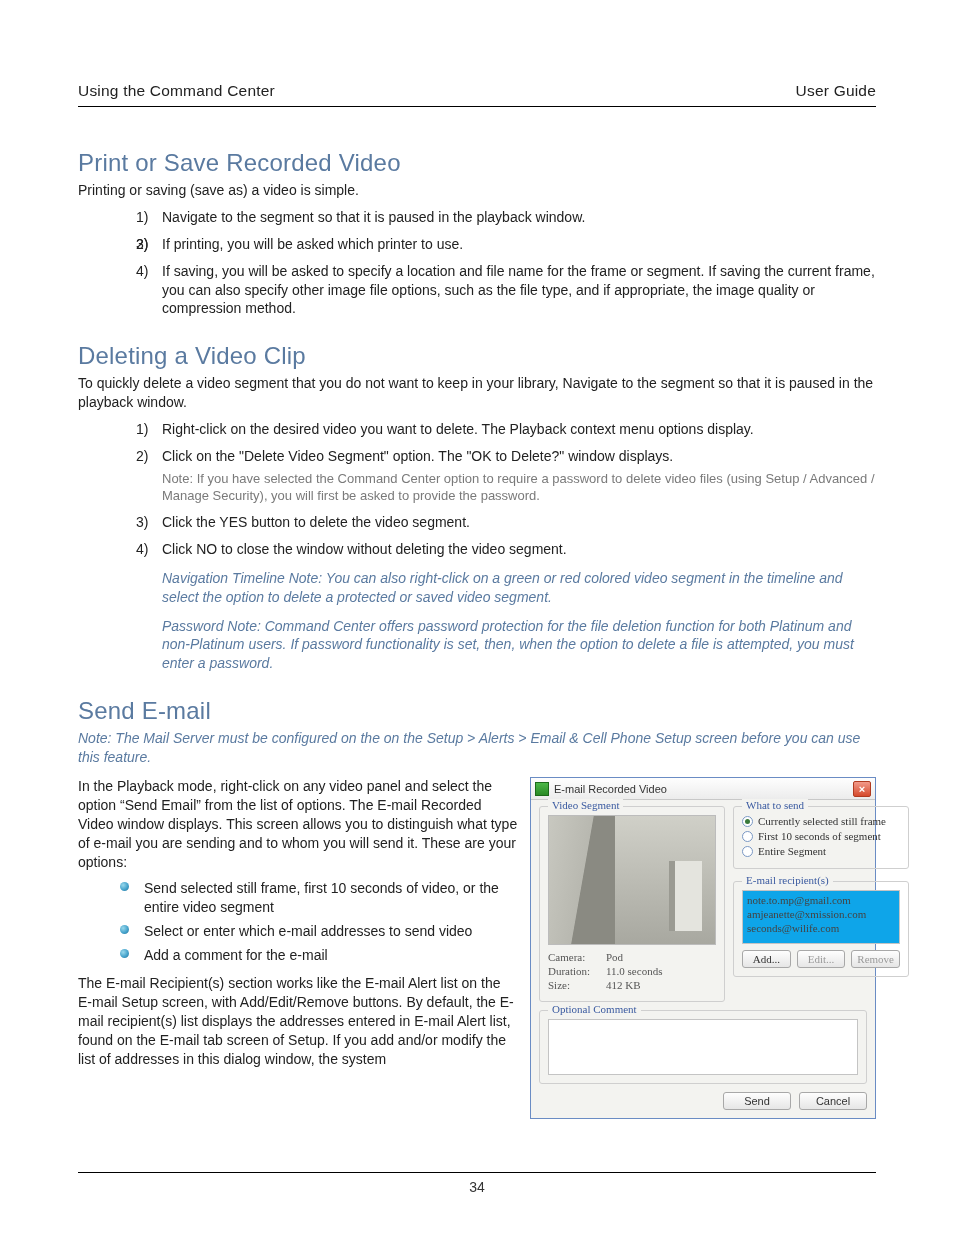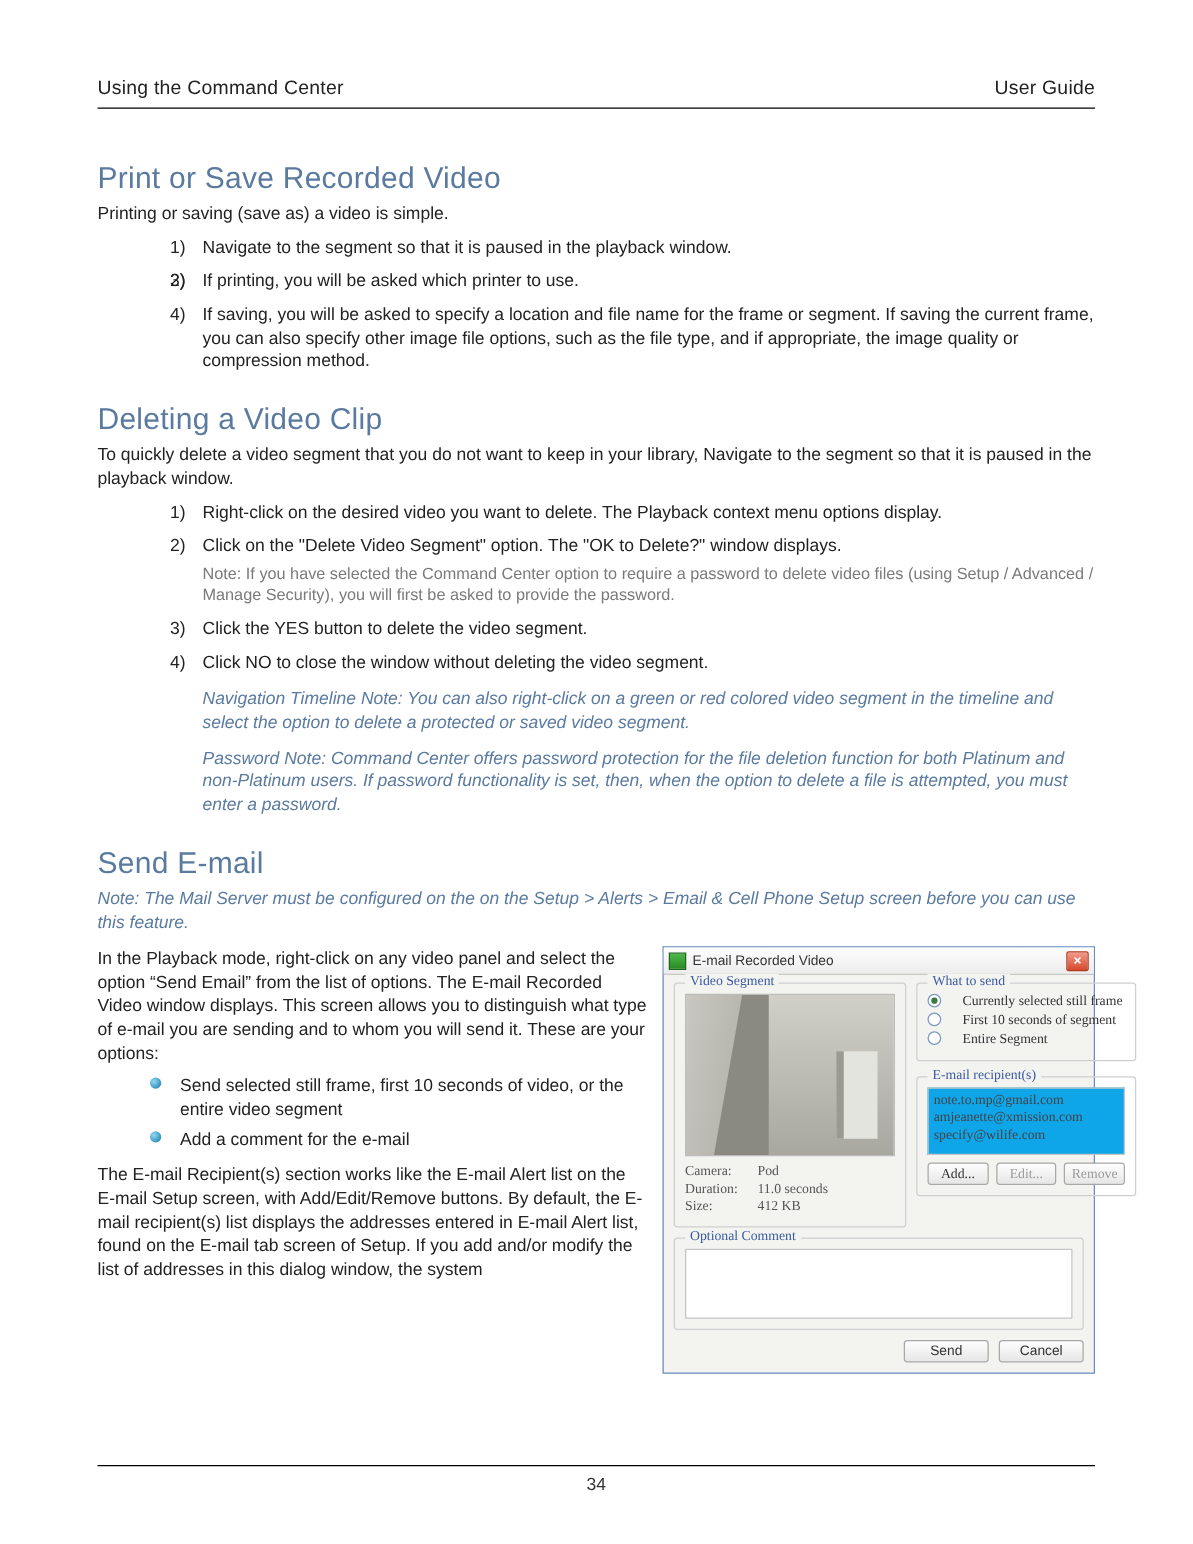--- a/index.html
+++ b/index.html
@@ -5,21 +5,21 @@
   * { margin: 0; padding: 0; box-sizing: border-box; }
   body {
     width: 954px;
     height: 1235px;
     background: #fff;
     font-family: Arial, Helvetica, sans-serif;
     color: #222;
     position: relative;
   }
   .page {
-    padding: 62px 78px 0 78px;
+    padding: 82px 78px 0 78px;
   }
   .header-row {
     display: flex;
     justify-content: space-between;
     font-size: 15.5px;
     font-family: "Trebuchet MS", Arial, sans-serif;
     letter-spacing: 0.2px;
     padding-bottom: 6px;
     border-bottom: 1.5px solid #000;
   }
@@ -160,21 +160,21 @@
     content:""; position:absolute; left:0;top:0;width:40%;height:100%;
     background:linear-gradient(100deg,#c8c8c0 0%, #b8b8b0 50%, #8a8a82 51%, #8a8a82 100%);
   }
   .thumb::after{
     content:""; position:absolute; right:8%; top:35%; width:16%; height:55%;
     background:#e4e4de; border-left:6px solid #9a9a92;
   }
   .meta { margin-top: 6px; font-size: 11px; color: #555; }
   .meta .row { display:flex; margin-bottom:2px;}
   .meta .lab { width: 58px; }
-  .radio-row { display:flex; gap:17px; margin-bottom:3px; color:#333;}
+  .radio-row { display:flex; align-items:center; gap:5px; margin-bottom:3px; color:#333;}
   .radio {
     width:11px;height:11px;border:1px solid #7a98c4;border-radius:50%;
     display:inline-flex;align-items:center;justify-content:center;background:#fff;
   }
   .radio.sel::after{content:"";width:5px;height:5px;border-radius:50%;background:#3a7a3a;}
   .recip-box {
     border:1px solid #c4c4c4;background:#0ea5e9;height:54px;padding:3px 4px;color:#444;
     line-height:1.25;
   }
   .btn-row{display:flex;gap:6px;margin-top:6px;justify-content:flex-start;align-items:center;}
@@ -240,20 +240,21 @@
   <div class="sec-gap"></div>
 
   <h2>Send E-mail</h2>
   <div class="note-italic">Note:  The Mail Server must be configured on the on the Setup &gt; Alerts &gt;  Email &amp; Cell Phone Setup screen before you can use this feature.</div>
 
   <div class="email-block">
     <div class="email-left">
       <div class="para" style="margin-bottom:4px">In the Playback mode, right-click on any video panel and select the option “Send Email” from the list of options.   The E-mail Recorded Video window displays.  This screen allows you to distinguish what type of e-mail you are sending and to whom you will send it.  These are your options:</div>
       <ul class="bullets">
         <li><span class="dot"></span><span>Send selected still frame, first 10 seconds of video, or the entire video segment</span></li>
+        <li><span class="dot"></span><span>Select or enter which e-mail addresses to send video</span></li>
         <li><span class="dot"></span><span>Add a comment for the e-mail</span></li>
       </ul>
       <div class="para">The E-mail Recipient(s) section works like the E-mail Alert list on the E-mail Setup screen, with Add/Edit/Remove buttons.  By default, the E-mail recipient(s) list displays the addresses entered in E-mail Alert list, found on the E-mail tab screen of Setup.  If you add and/or modify the list of addresses in this dialog window, the system</div>
     </div>
 
     <div class="dialog">
       <div class="titlebar">
         <span class="ticon"></span>
         <span class="ttext">E-mail Recorded Video</span>
         <span class="close">×</span>
@@ -292,21 +293,21 @@
               <div class="radio-row">
                   <span class="radio"></span>
                   <span>Entire Segment</span>
                 </div>
             </div>
             <div class="fieldset">
               <span class="legend">E-mail recipient(s)</span>
               <div class="recip-box">
                 <div>note.to.mp@gmail.com</div>
                 <div>amjeanette@xmission.com</div>
-                <div>specify@wilife.com</div>
+                <div>seconds@wilife.com</div>
               </div>
               <div class="btn-row">
                 <div class="btn">Add...</div>
                 <div class="btn disabled">Edit...</div>
                 <div class="btn disabled">Remove</div>
               </div>
             </div>
           </div>
         </div>
         <div class="fieldset" style="margin-top:2px">

